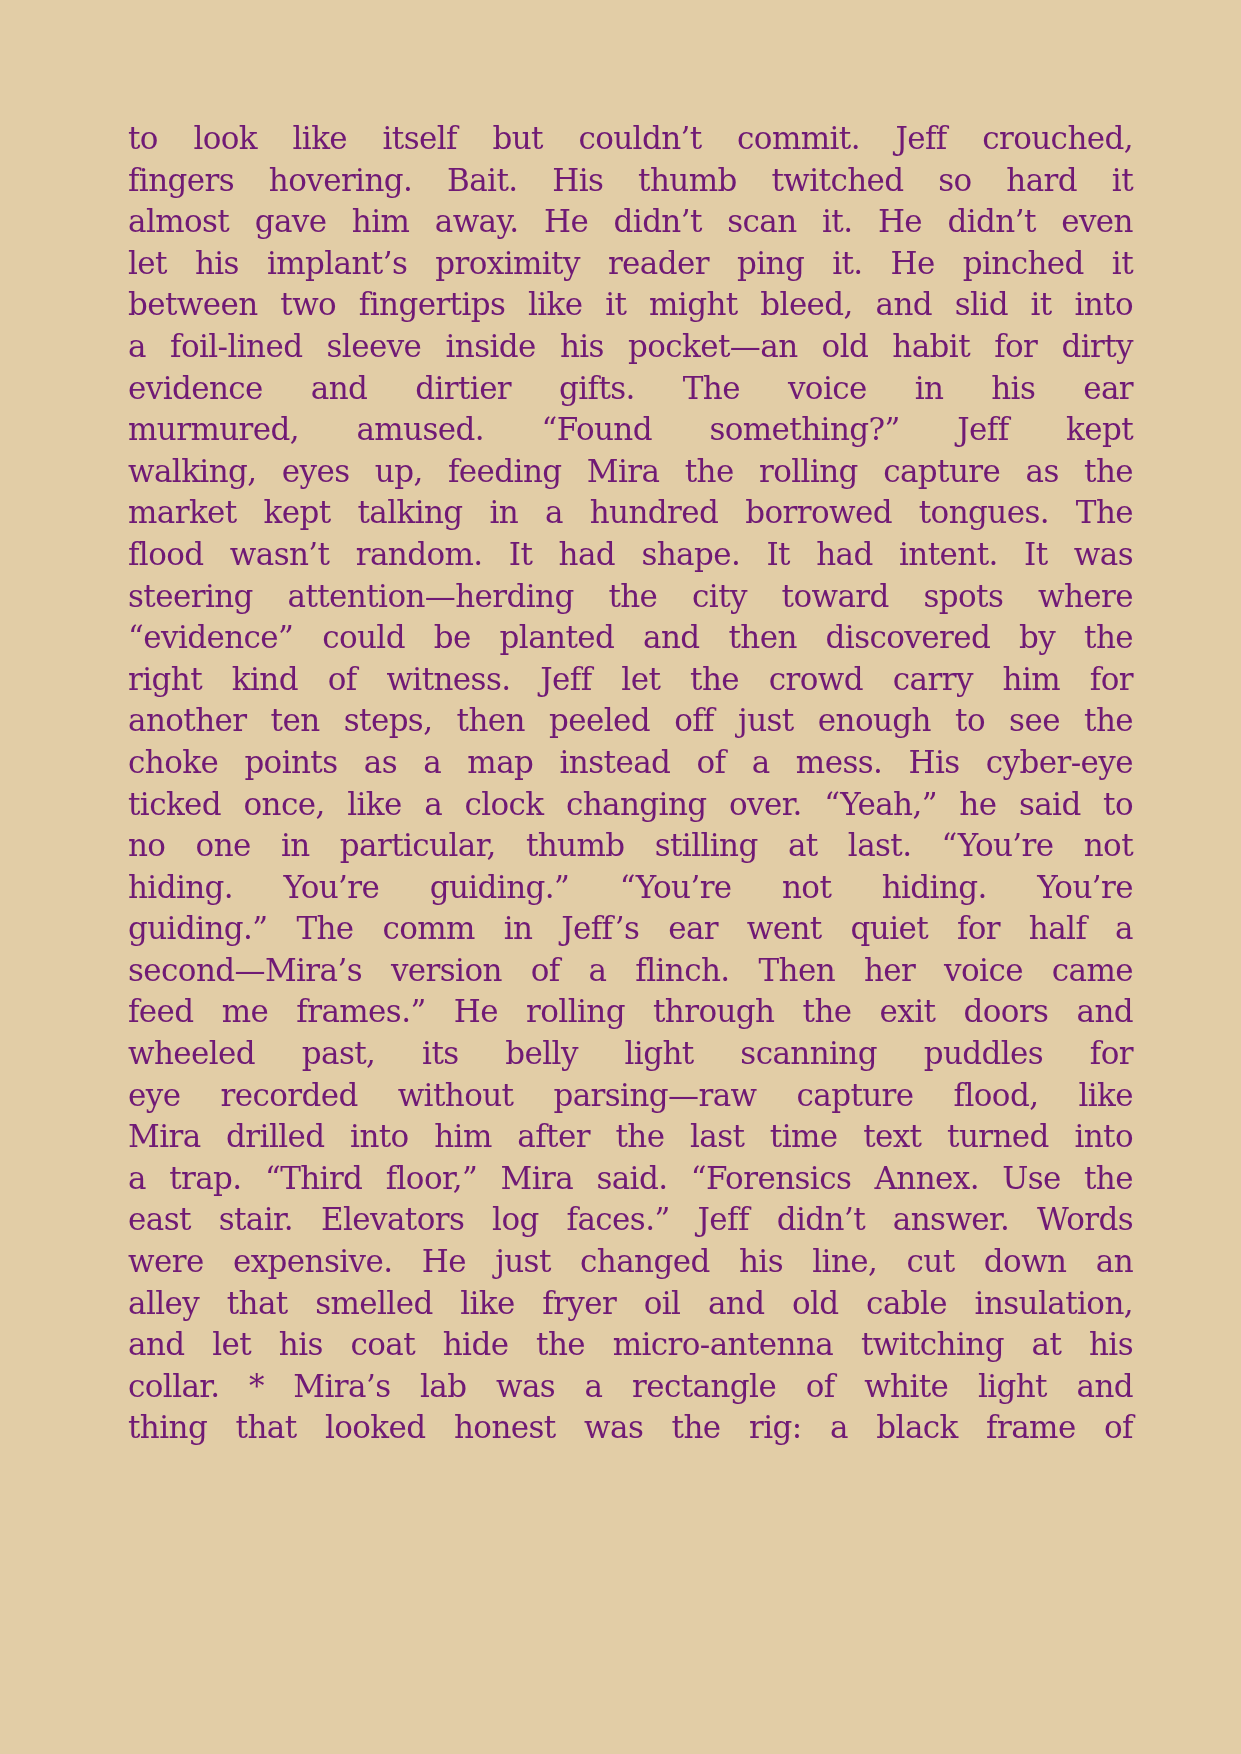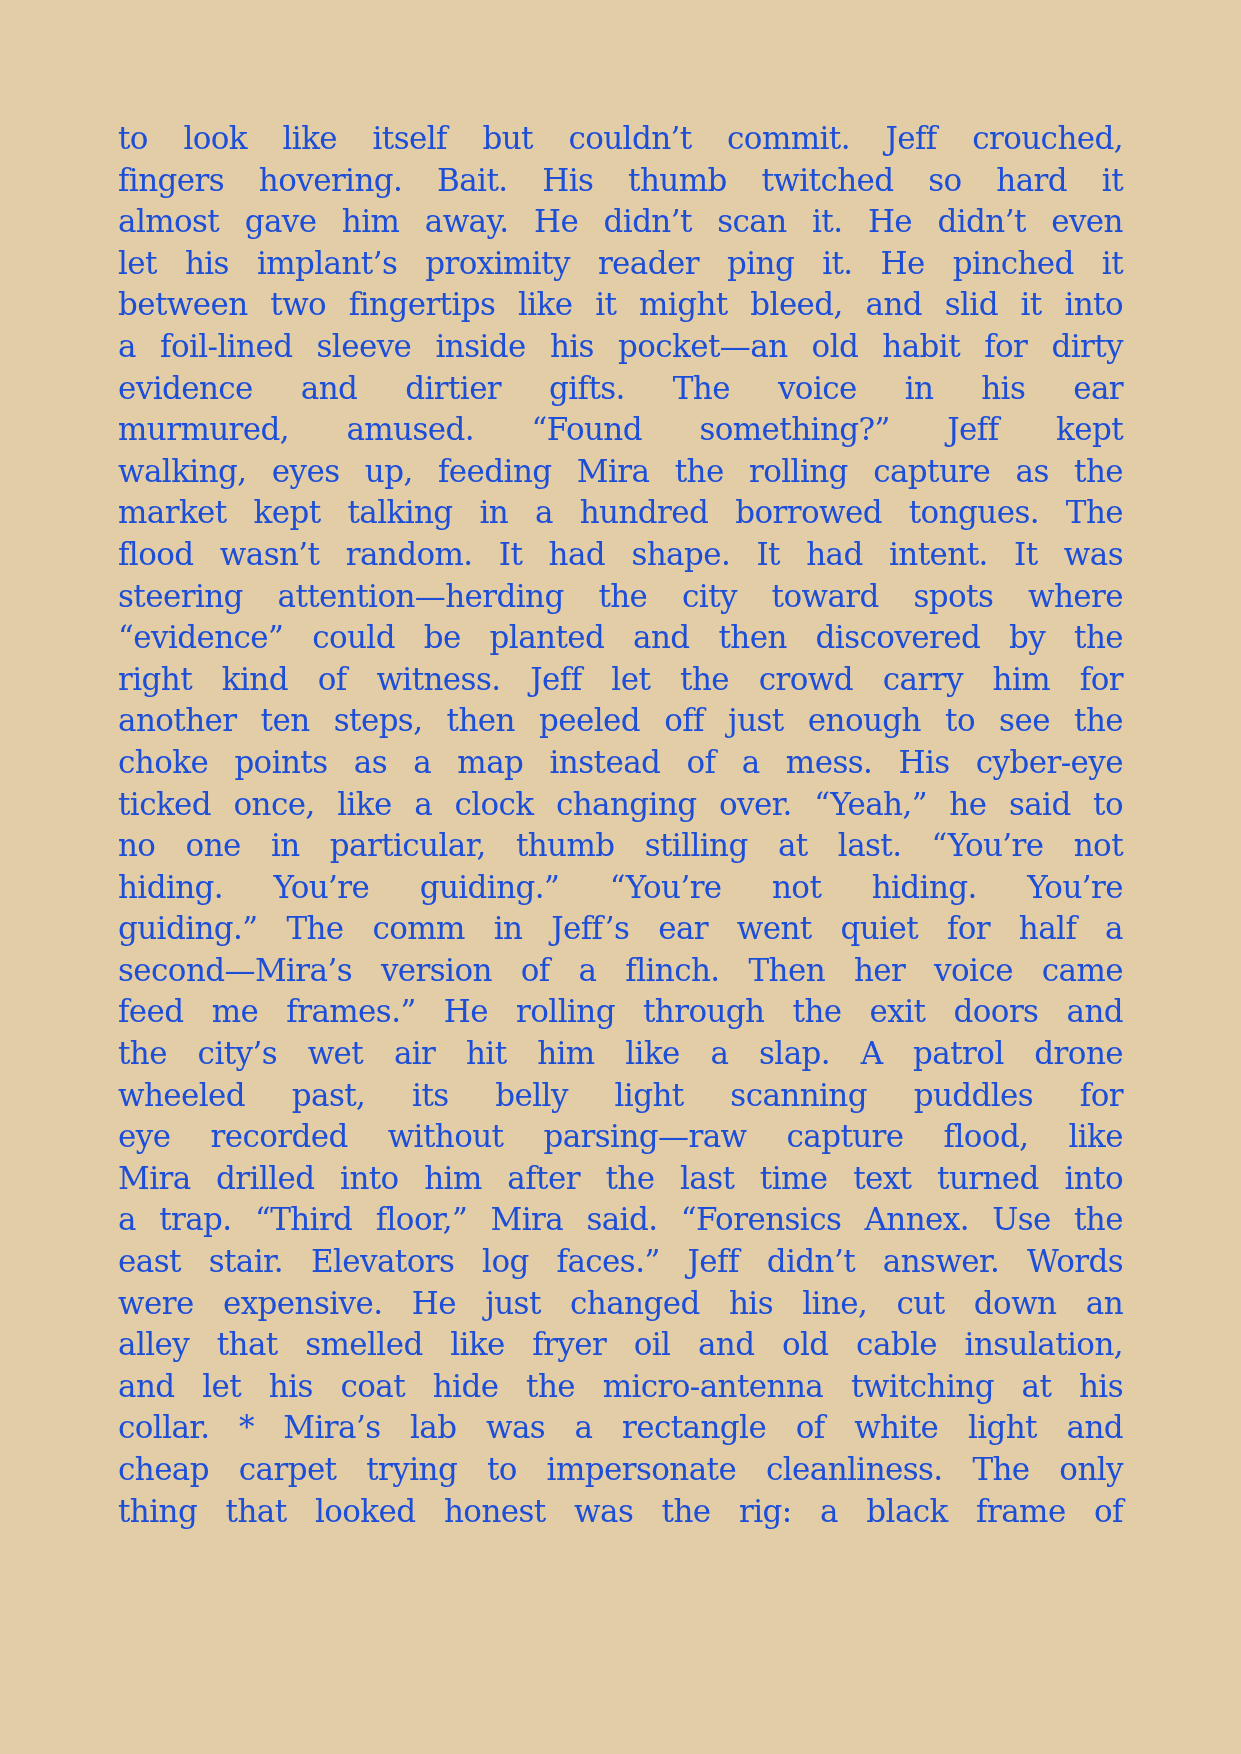--- a/index.html
+++ b/index.html
@@ -8,24 +8,24 @@
     }
     body {
       width: 1241px;
       height: 1754px;
       background: #E2CDA6;
       overflow: hidden;
       position: relative;
     }
     .page {
       position: absolute;
-      left: 118px;
+      left: 128px;
       top: 118px;
       width: 1005px;
-      color: #1d4ed8;
+      color: #701a75;
       font-family: "DejaVu Serif", "Liberation Serif", serif;
       font-size: 31px;
       letter-spacing: -0.6px;
       word-spacing: 0px;
     }
     .line {
       display: block;
       height: 41.6px;
       line-height: 41.6px;
       text-align: justify;
@@ -53,25 +53,23 @@
   <div class="line">“evidence” could be planted and then discovered by the</div>
   <div class="line">right kind of witness. Jeff let the crowd carry him for</div>
   <div class="line">another ten steps, then peeled off just enough to see the</div>
   <div class="line">choke points as a map instead of a mess. His cyber-eye</div>
   <div class="line">ticked once, like a clock changing over. “Yeah,” he said to</div>
   <div class="line">no one in particular, thumb stilling at last. “You’re not</div>
   <div class="line">hiding. You’re guiding.” “You’re not hiding. You’re</div>
   <div class="line">guiding.” The comm in Jeff’s ear went quiet for half a</div>
   <div class="line">second—Mira’s version of a flinch. Then her voice came</div>
   <div class="line">feed me frames.” He rolling through the exit doors and</div>
-  <div class="line">the city’s wet air hit him like a slap. A patrol drone</div>
   <div class="line">wheeled past, its belly light scanning puddles for</div>
   <div class="line">eye recorded without parsing—raw capture flood, like</div>
   <div class="line">Mira drilled into him after the last time text turned into</div>
   <div class="line">a trap. “Third floor,” Mira said. “Forensics Annex. Use the</div>
   <div class="line">east stair. Elevators log faces.” Jeff didn’t answer. Words</div>
   <div class="line">were expensive. He just changed his line, cut down an</div>
   <div class="line">alley that smelled like fryer oil and old cable insulation,</div>
   <div class="line">and let his coat hide the micro-antenna twitching at his</div>
   <div class="line">collar. * Mira’s lab was a rectangle of white light and</div>
-  <div class="line">cheap carpet trying to impersonate cleanliness. The only</div>
   <div class="line">thing that looked honest was the rig: a black frame of</div>
 </div>
 
 </body></html>

